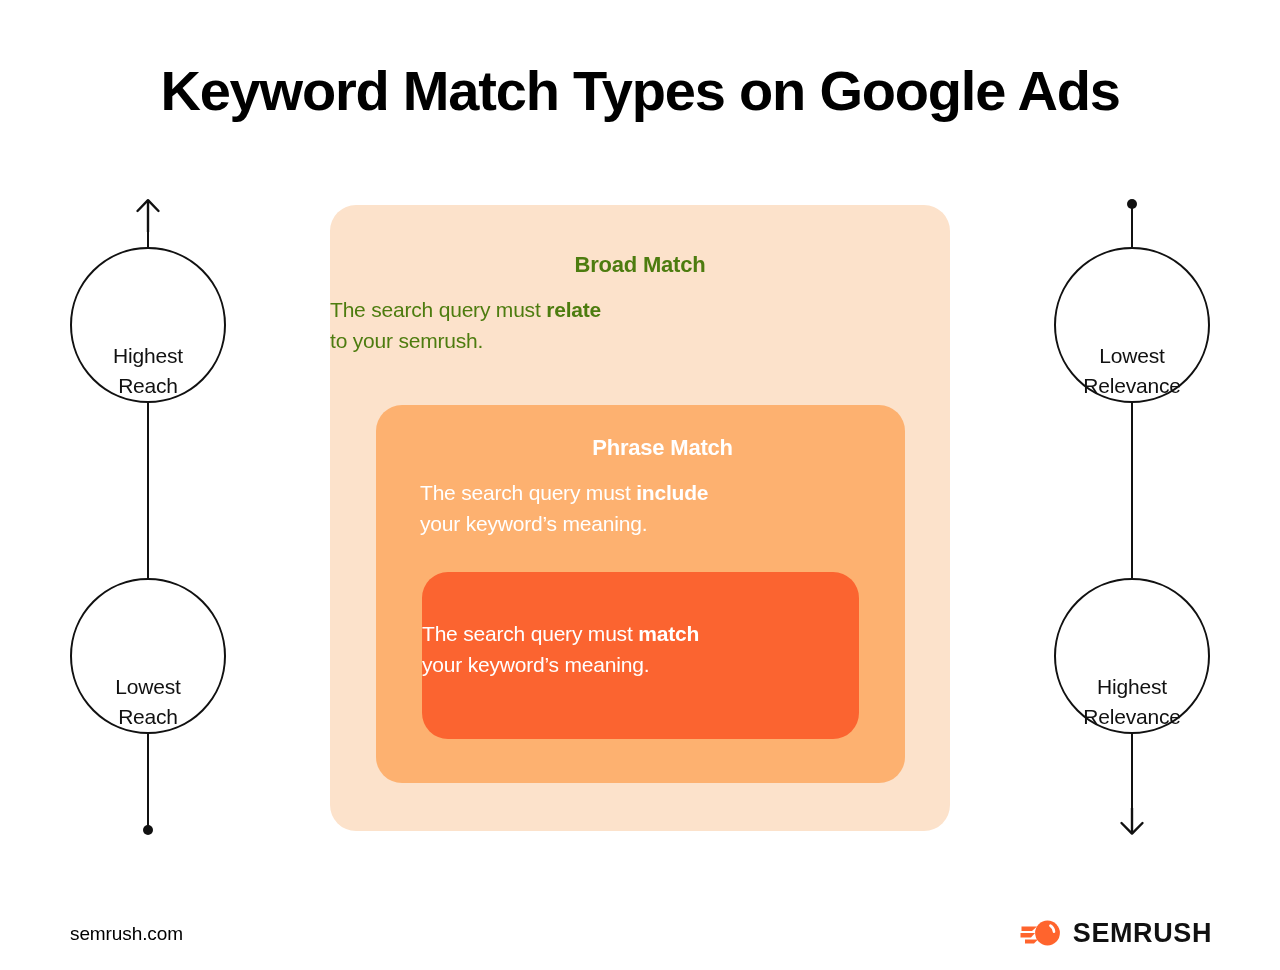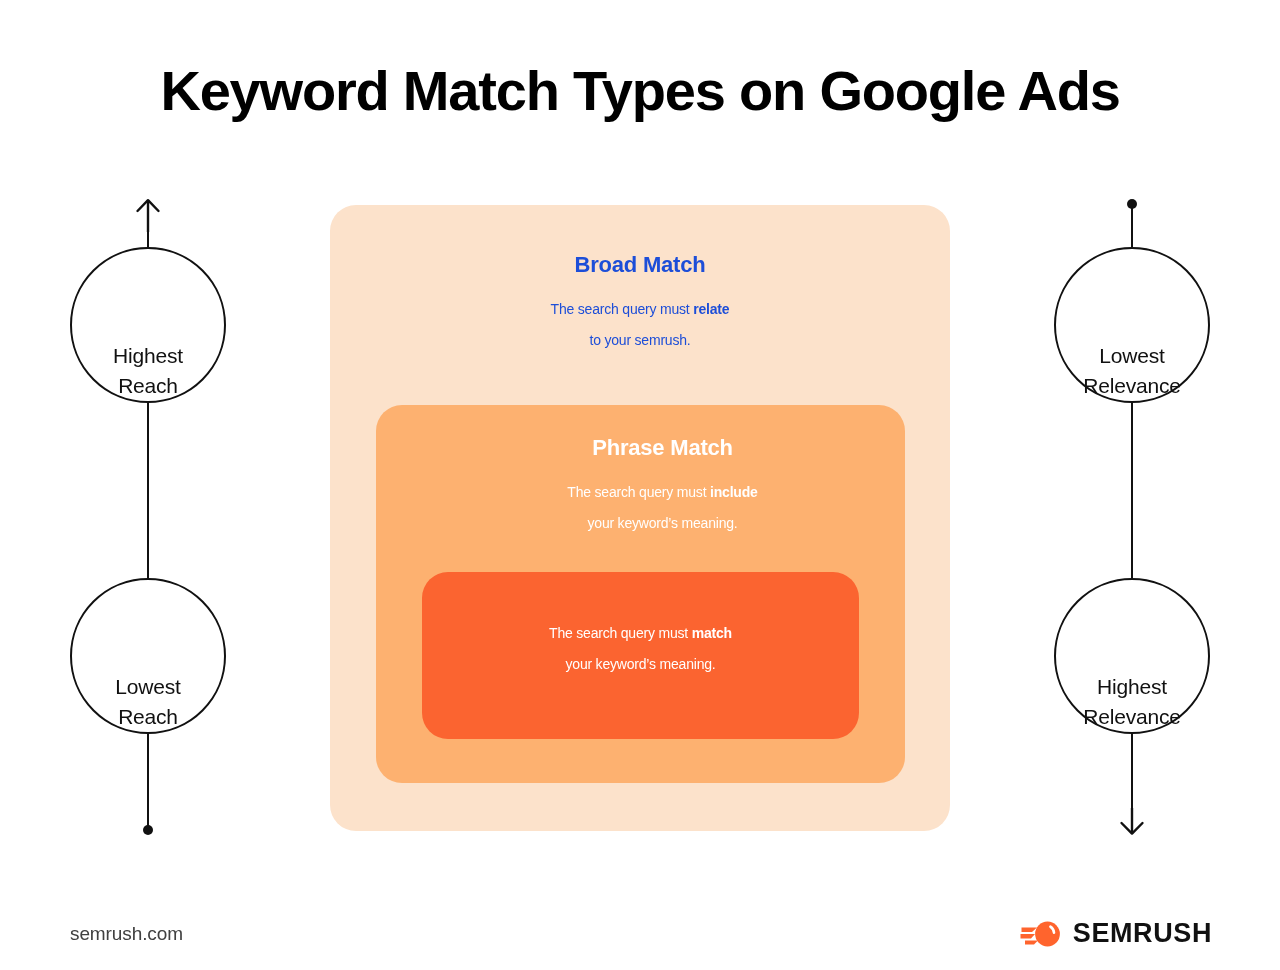--- a/index.html
+++ b/index.html
@@ -45,29 +45,28 @@
     border-radius:26px;
   }
 
   .sec-head {
     text-align:center;
     font-weight:bold;
     font-size:22px;
     letter-spacing:-0.2px;
   }
   .sec-body {
-    text-align:center;
-    font-size:14px;
+    font-size:21px;
     line-height:31px;
     margin-top:16px;
     letter-spacing:-0.2px;
   }
   .sec-body b { font-weight:bold; }
 
-  .broad-text { position:absolute; left:0; top:47px; width:620px; color:#1d4ed8; }
+  .broad-text { position:absolute; left:0; top:47px; width:620px; color:#4d7c0f; }
   .phrase-text { position:absolute; left:0; top:30px; width:529px; color:#ffffff;padding-left:44px; }
   .exact-text  { position:absolute; left:0; top:30px; width:437px; color:#ffffff; }
 
   
   .rail { position:absolute; top:0; width:300px; height:970px; }
   .rail-left  { left:0; }
   .rail-right { left:980px; }
 
   .circle {
     position:absolute;
@@ -100,28 +99,27 @@
     background:#111111;
     z-index:3;
   }
   .arrow { position:absolute; z-index:3; }
 
   
   .footer-url {
     position:absolute;
     left:70px; top:923px;
     font-size:19px;
-    color:#404040;
+    color:#000000;
     letter-spacing:-0.1px;
   }
   .logo {
     position:absolute;
     right:68px; top:918px;
     display:flex;
-    align-items:center;
     gap:11px;
   }
   .logo-mark { display:block; }
   .logo-text {
     font-size:27px;
     font-weight:bold;
     letter-spacing:0.6px;
     color:#111111;
   }
 </style>

